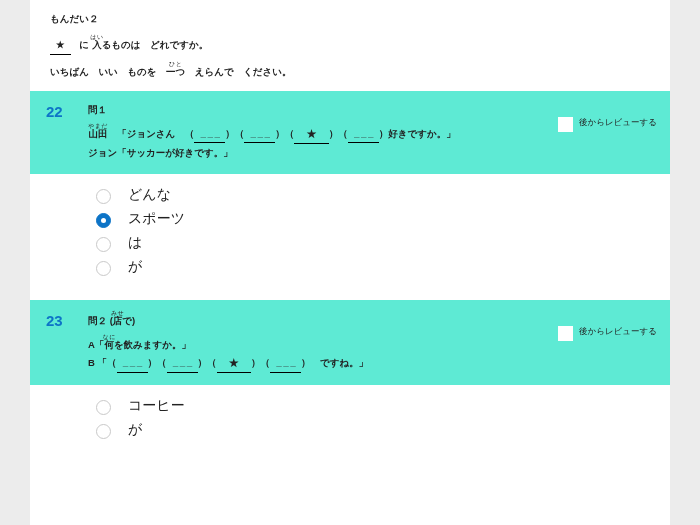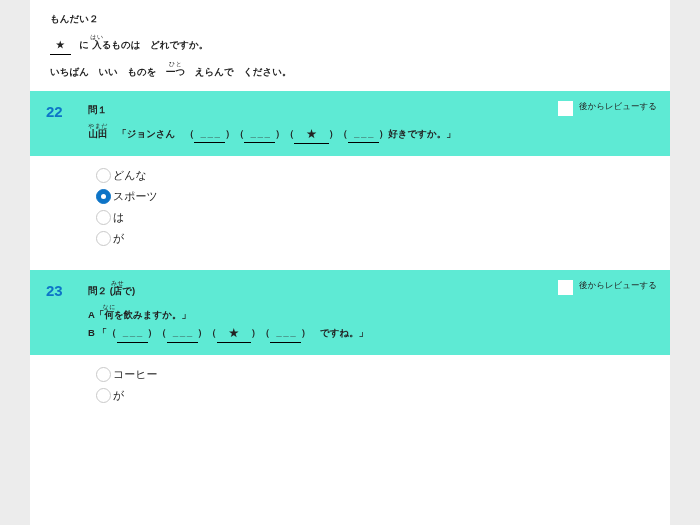--- a/index.html
+++ b/index.html
@@ -69,44 +69,44 @@
   }
   .starblank {
     display: inline-block;
     border-bottom: 1px solid #000;
     padding: 0 3px;
     font-weight: 700;
   }
   .review {
     position: absolute;
     right: 12px;
-    top: 10px;
+    top: 26px;
     display: flex;
     align-items: flex-start;
     gap: 6px;
     font-size: 8.5px;
     font-weight: 400;
     width: 100px;
     line-height: 1.4;
   }
   .review .cb {
     width: 15px; height: 15px;
     background: #fff;
     flex-shrink: 0;
     cursor: pointer;
   }
   .options {
     padding: 12px 0 14px 66px;
   }
   .opt {
     display: flex;
     align-items: flex-end;
-    gap: 2px;
+    gap: 17px;
     margin-bottom: 6px;
-    font-size: 11px;
+    font-size: 14px;
     cursor: pointer;
   }
   .radio {
     width: 15px; height: 15px;
     border: 1.5px solid #c9c9c9;
     border-radius: 50%;
     display: inline-flex;
     align-items: center;
     justify-content: center;
     flex-shrink: 0;
@@ -140,20 +140,21 @@
     </div>
   </div>
 
   <div id="questions-mount">
       <div class="qblock">
         <div class="qheader">
           <div class="qnum">22</div>
           <div class="qbody">
             <div class="label">問１</div>
             <div><ruby>山田<rt>やまだ</rt></ruby>　「ジョンさん　（<span class="blank">＿＿＿</span>）（<span class="blank">＿＿＿</span>）（<span class="starblank">　★　</span>）（<span class="blank">＿＿＿</span>）好きですか。」</div>
+            <div>ジョン「サッカーが好きです。」</div>
           </div>
           <div class="review">
             <span class="cb"></span>
             <span>後からレビューする</span>
           </div>
         </div>
         <div class="options">
           <div class="opt">
             <span class="radio"></span>
             <span>どんな</span>

